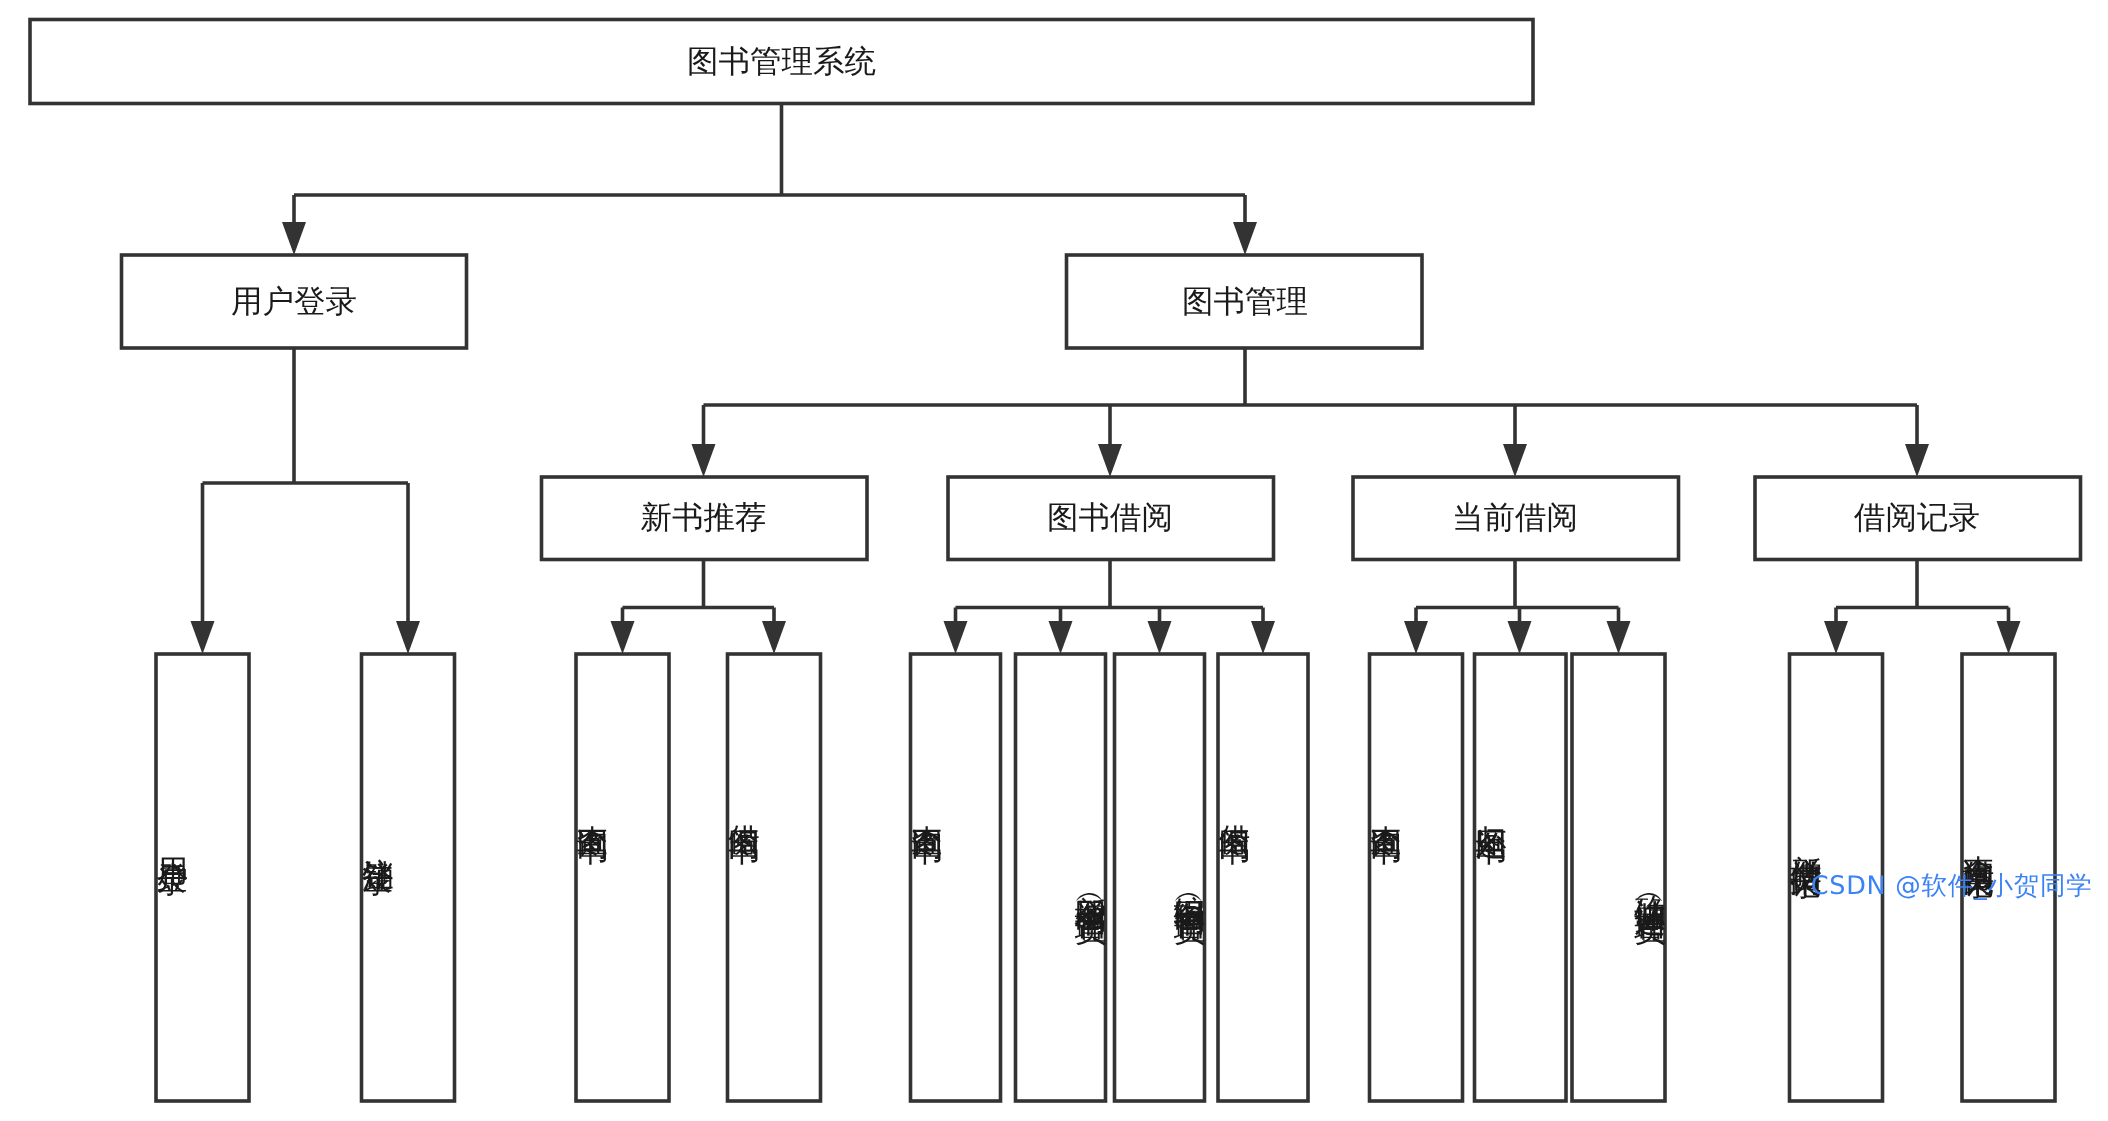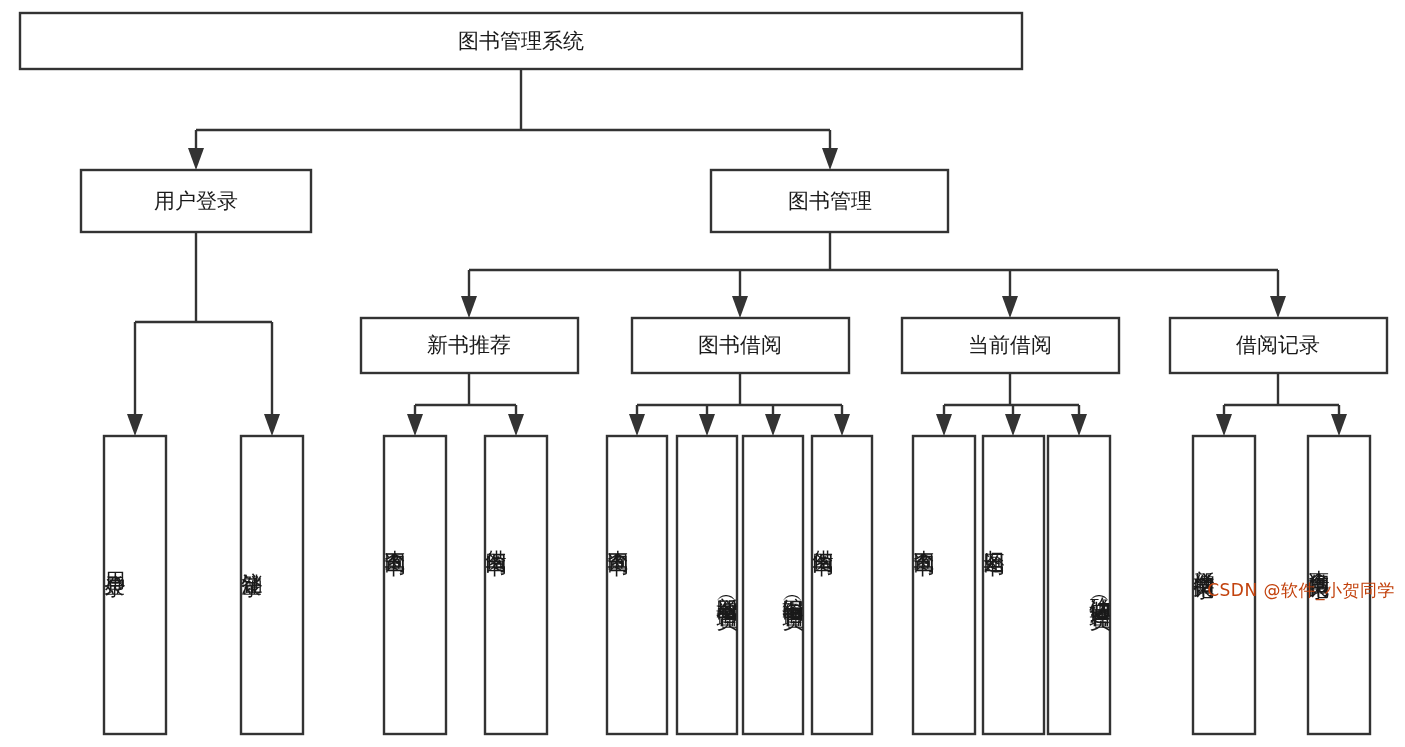--- a/index.html
+++ b/index.html
@@ -61,21 +61,21 @@
     white-space: nowrap;
     pointer-events: none;
     text-align: center;
   }
   .watermark {
     position: absolute;
     right: 10px;
     bottom: 6px;
     font-family: "DejaVu Sans", "Liberation Sans", sans-serif;
     font-size: 17px;
-    color: #c2410c;
+    color: #3b82f6;
     letter-spacing: 0.5px;
     white-space: nowrap;
   }
 </style>
 </head>
 <body>
 
 <div id="diagram-root">
 
   <svg id="tree-svg" viewBox="0 0 1405 747">

